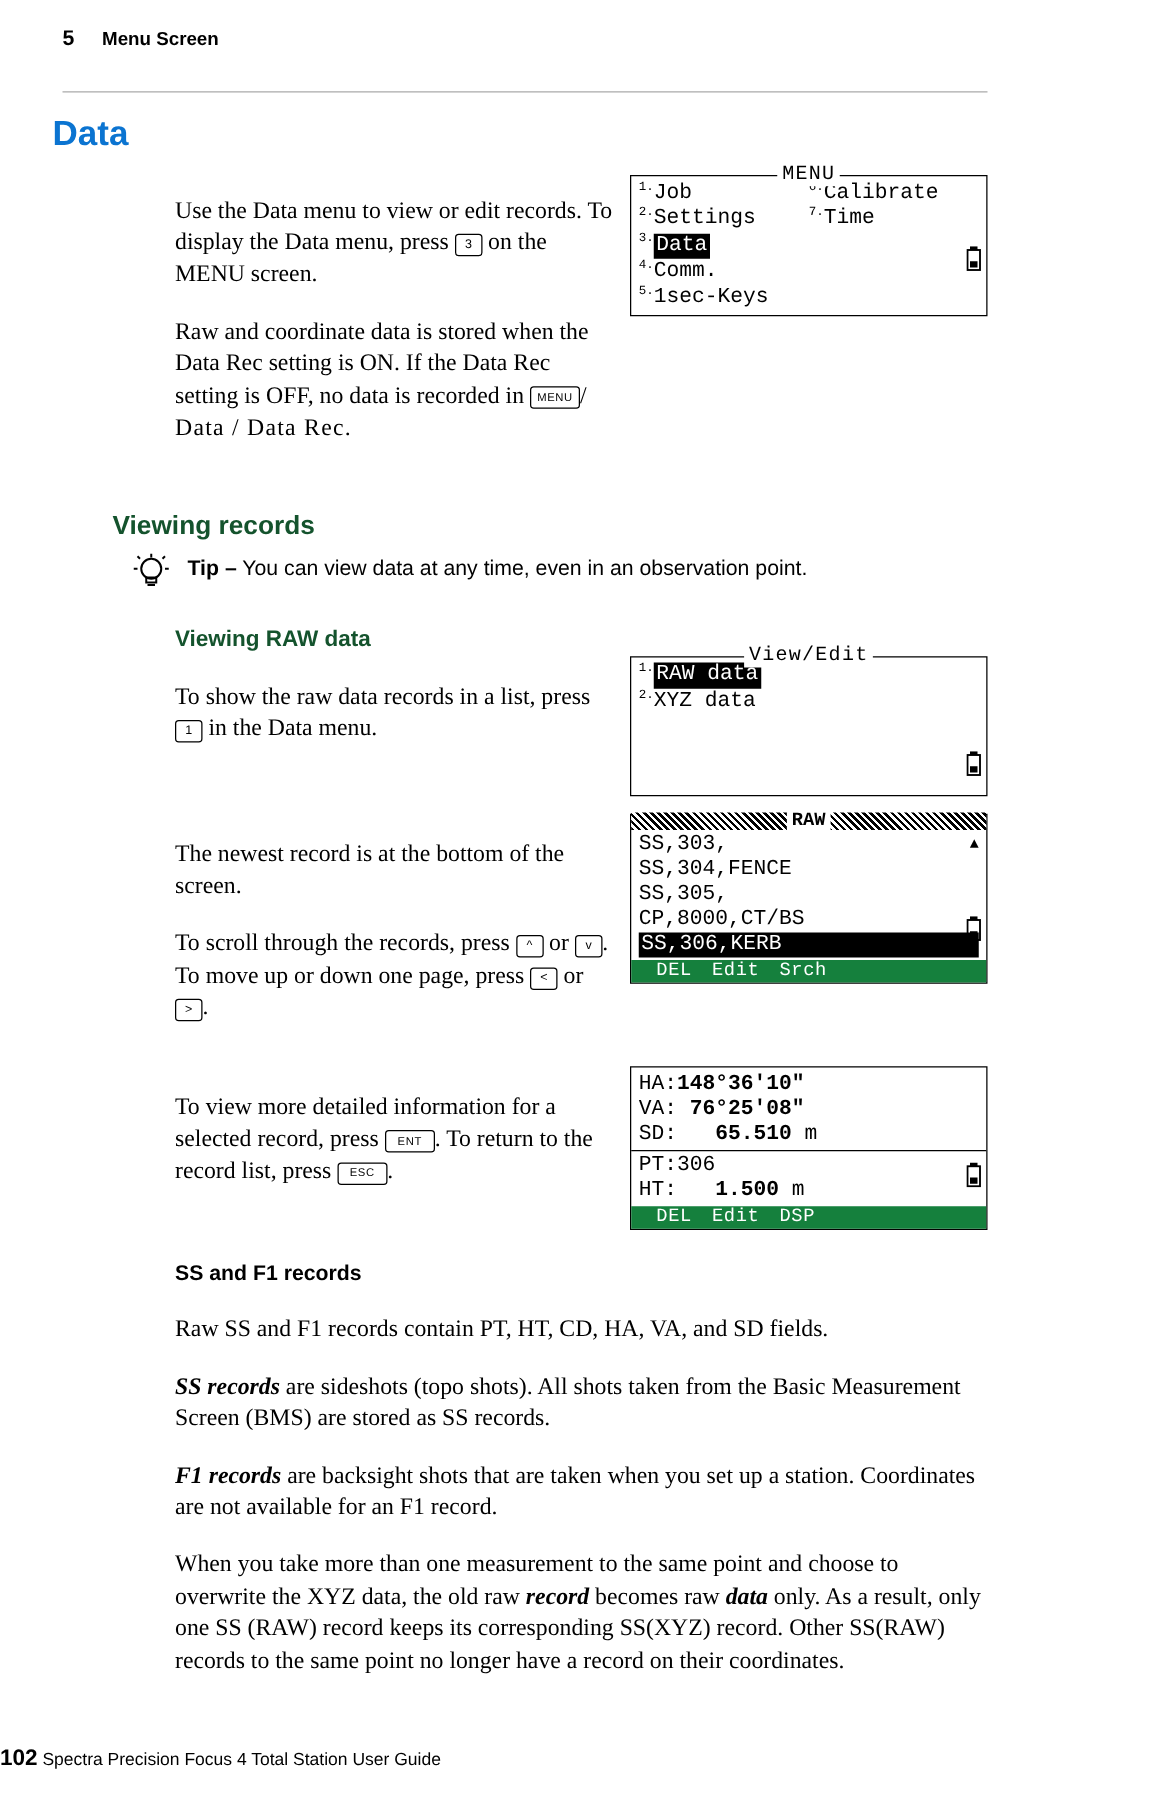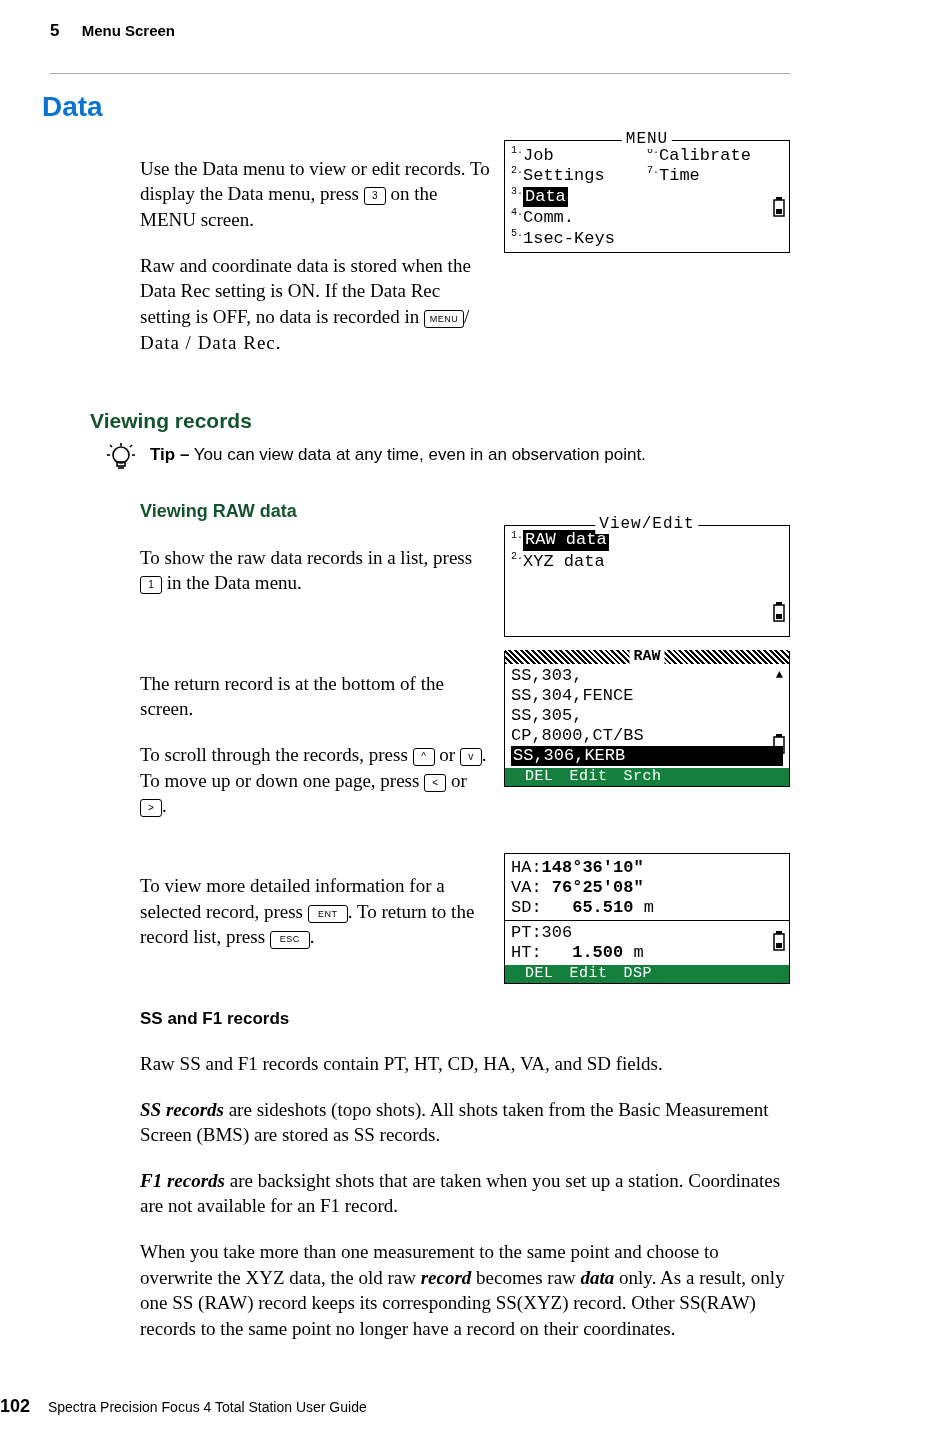--- a/index.html
+++ b/index.html
@@ -157,21 +157,21 @@
   }
   .footer {
     position:absolute;
     bottom: 16px;
     left: 0;
     right: 0;
     padding: 0 50px 0 0;
     font-family: Arial, Helvetica, sans-serif;
     font-size: 14px;
   }
-  .footer .pg { font-size: 18px; font-weight:bold; margin-right: 14px; }
+  .footer .pg { font-size: 18px; font-weight:bold; }
   hr.sep { border:none; border-top:1px solid #aaa; margin:6px 0 14px 0; }
 </style>
 </head>
 <body>
 <div class="page">
 
 <div class="header-line">
   <span class="chapnum">5</span>
   <span>Menu Screen</span>
 </div>
@@ -257,21 +257,21 @@
               <rect x="3" y="0" width="6" height="3" fill="#000"></rect>
               <rect x="1" y="3" width="10" height="16" fill="none" stroke="#000" stroke-width="1.5"></rect>
               <rect x="3" y="12" width="6" height="5" fill="#000"></rect>
             </svg>
       </span>
     </div>
   </div>
 
   <div class="flex-row" style="margin-top:14px;">
     <div class="text-col">
-      <p class="para">The return record is at the bottom of the screen.</p>
+      <p class="para">The newest record is at the bottom of the screen.</p>
       <p class="para">
         <span>To scroll through the records, press </span><span class="keycap">^</span><span> or </span><span class="keycap">v</span><span>. To move up or down one page, press </span><span class="keycap">&lt;</span><span> or </span><span class="keycap">&gt;</span><span>.</span>
       </p>
     </div>
     <div class="screen" style="padding-top:14px;">
       <div class="screen-pattern-title">
             <span>RAW</span>
           </div>
       <div>SS,303,</div>
       <div>SS,304,FENCE</div>

